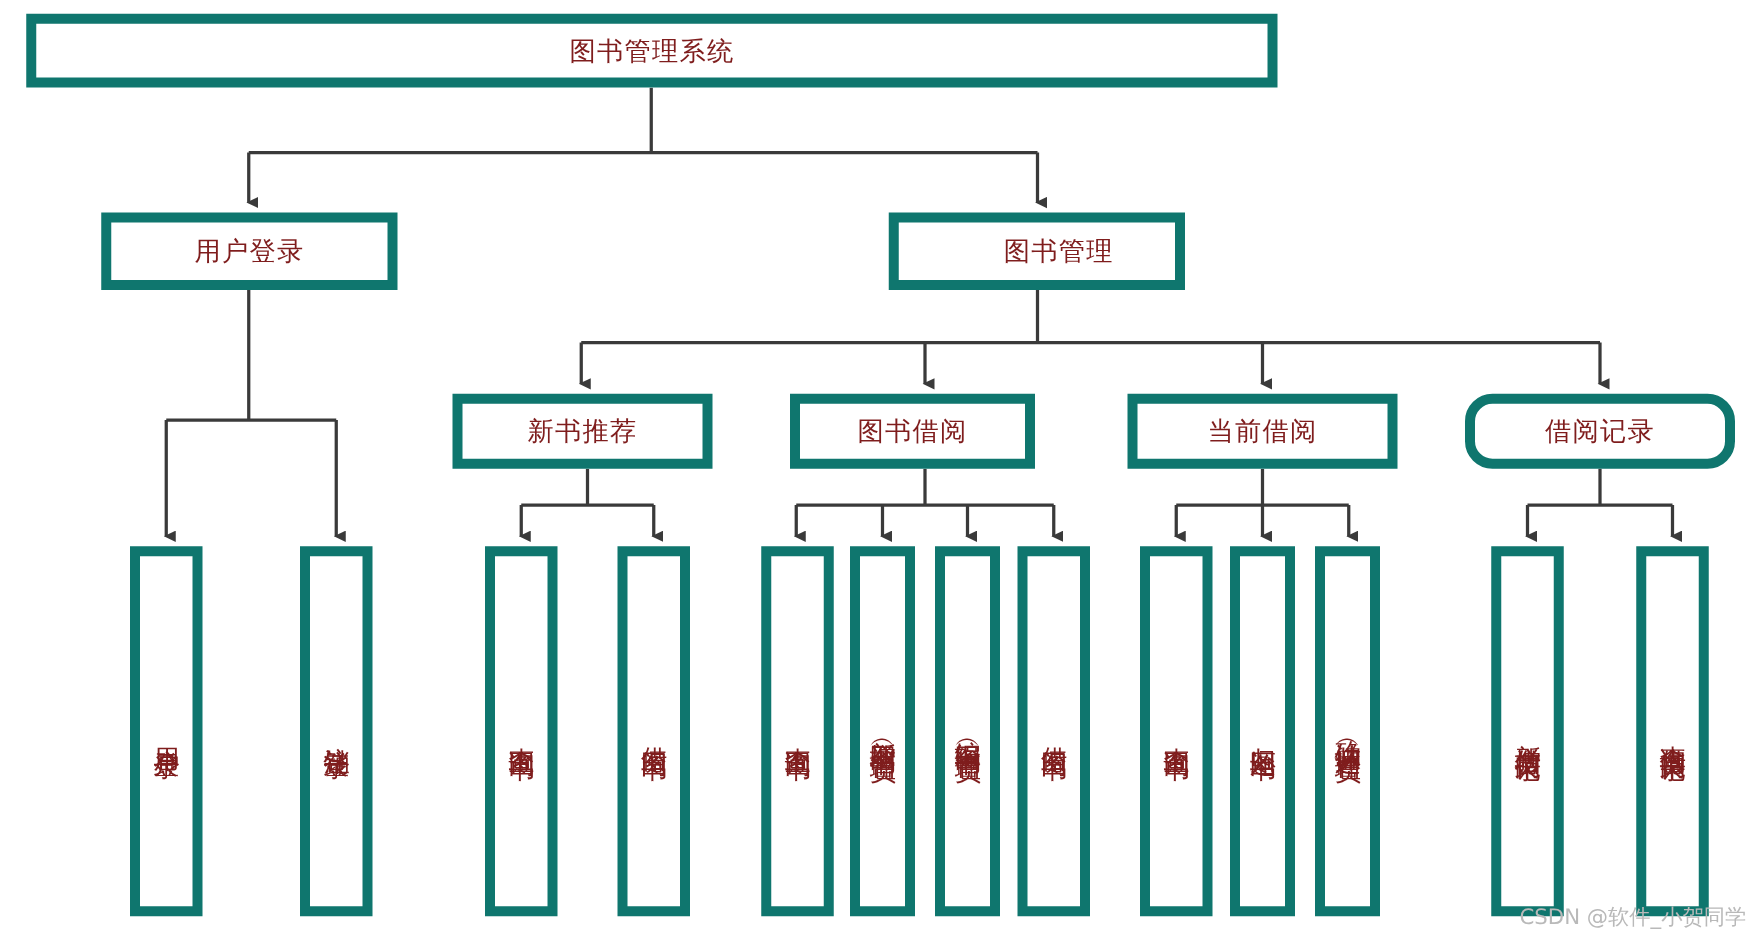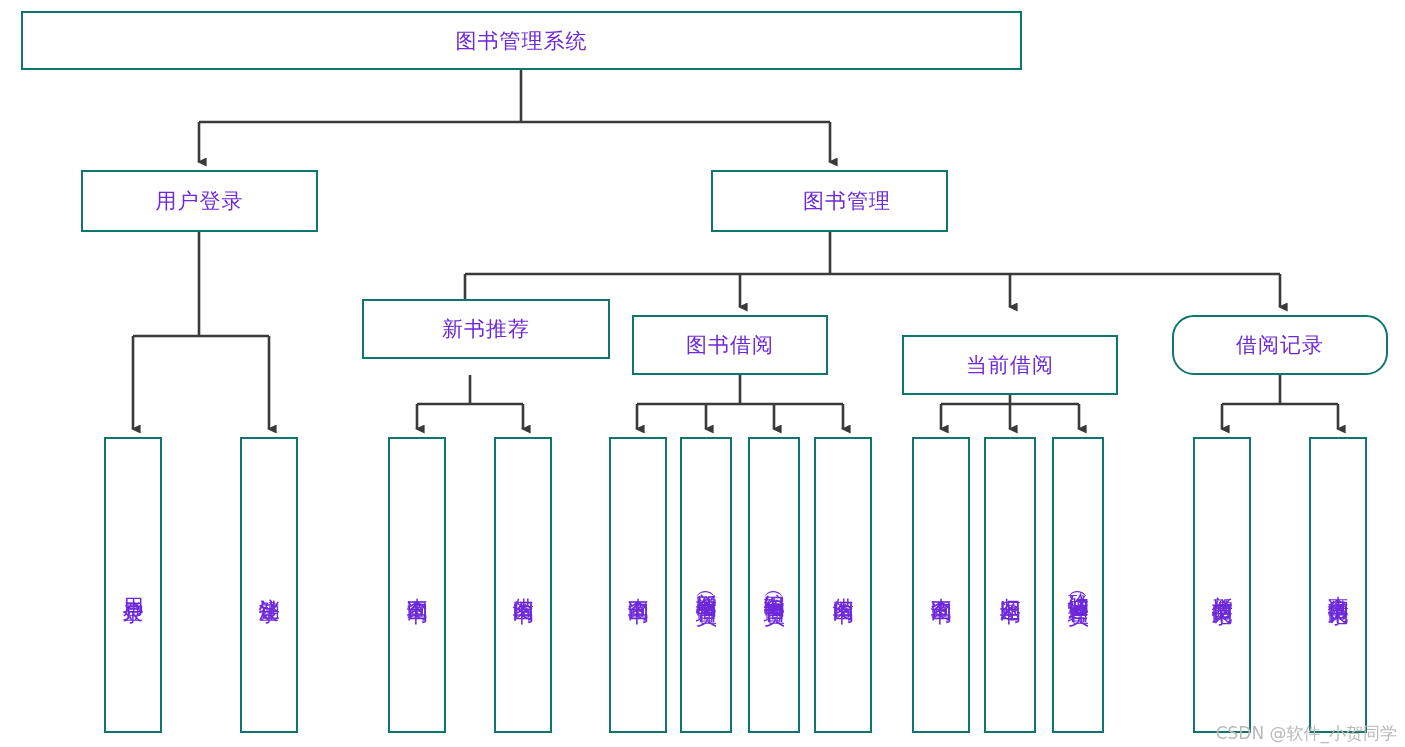--- a/index.html
+++ b/index.html
@@ -7,26 +7,26 @@
     width:1405px;height:747px;
     background:#ffffff;
     font-family:"DejaVu Sans","Liberation Sans",sans-serif;
     overflow:hidden;
     position:relative;
   }
   #canvas{position:absolute;left:0;top:0;width:1405px;height:747px;}
   .node{
     position:absolute;
     box-sizing:border-box;
-    border:2px solid #0f766e;
+    border:8px solid #0f766e;
     background:#ffffff;
     display:flex;
     align-items:center;
     justify-content:center;
-    color:#6d28d9;
+    color:#7f1d1d;
   }
   .node-h{
     font-size:21px;
     letter-spacing:1px;
     white-space:nowrap;
   }
   .node-v{
     font-size:21px;
     letter-spacing:2px;
     writing-mode:vertical-rl;
@@ -113,29 +113,29 @@
 </div>
 
 <div class="node node-h" style="left:81px;top:170px;width:237px;height:62px;">
   <span>用户登录</span>
 </div>
 
 <div class="node node-h" style="left:711px;top:170px;width:237px;height:62px;padding-left:35px;">
   <span>图书管理</span>
 </div>
 
-<div class="node node-h" style="left:362px;top:299px;width:248px;height:60px;">
+<div class="node node-h" style="left:362px;top:315px;width:208px;height:60px;">
   <span>新书推荐</span>
 </div>
 
 <div class="node node-h" style="left:632px;top:315px;width:196px;height:60px;">
   <span>图书借阅</span>
 </div>
 
-<div class="node node-h" style="left:902px;top:315px;width:216px;height:60px;margin-top:20px;">
+<div class="node node-h" style="left:902px;top:315px;width:216px;height:60px;">
   <span>当前借阅</span>
 </div>
 
 <div class="node node-h" style="left:1172px;top:315px;width:216px;height:60px;border-radius:22px;">
   <span>借阅记录</span>
 </div>
 
 <div class="node node-v" style="left:104px;top:437px;width:58px;height:296px;">
   <span class="txt">用户登录</span>
 </div>

